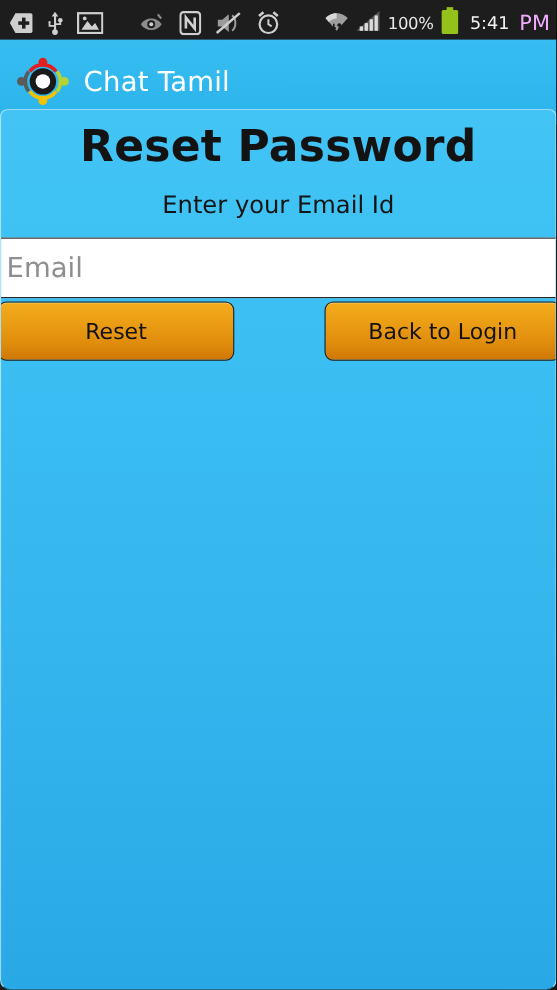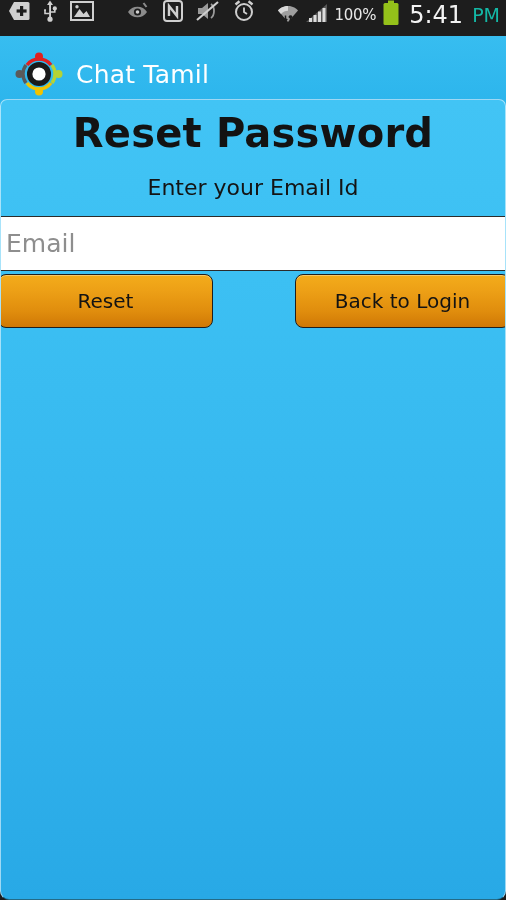--- a/index.html
+++ b/index.html
@@ -21,21 +21,21 @@
   }
 
   
   #status-bar {
     position: absolute;
     left: 0; top: 0;
     width: 506px;
     height: 36px;
     background: #1d1d1d;
     display: flex;
-    align-items: flex-start;
+    align-items: flex-end;
     padding: 0 6px 0 8px;
   }
   .sb-left {
     display: flex;
     align-items: center;
     gap: 12px;
   }
   .sb-mid {
     display: flex;
     align-items: center;
@@ -51,28 +51,28 @@
   .sb-icon { display: block; }
 
   #battery-pct {
     color: #e8e8e8;
     font-size: 15px;
     font-family: "DejaVu Sans", sans-serif;
     letter-spacing: -0.3px;
   }
   #clock-time {
     color: #f2f2f2;
-    font-size: 24px;
+    font-size: 16px;
     font-family: "DejaVu Sans", sans-serif;
     letter-spacing: 0px;
     margin-left: 3px;
     line-height: 1;
   }
   #clock-ampm {
-    color: #14b8a6;
+    color: #f0abfc;
     font-size: 19px;
     font-family: "DejaVu Sans", sans-serif;
     margin-left: 3px;
     line-height: 1;
   }
 
   
   #app-bar {
     position: absolute;
     left: 0; top: 36px;

